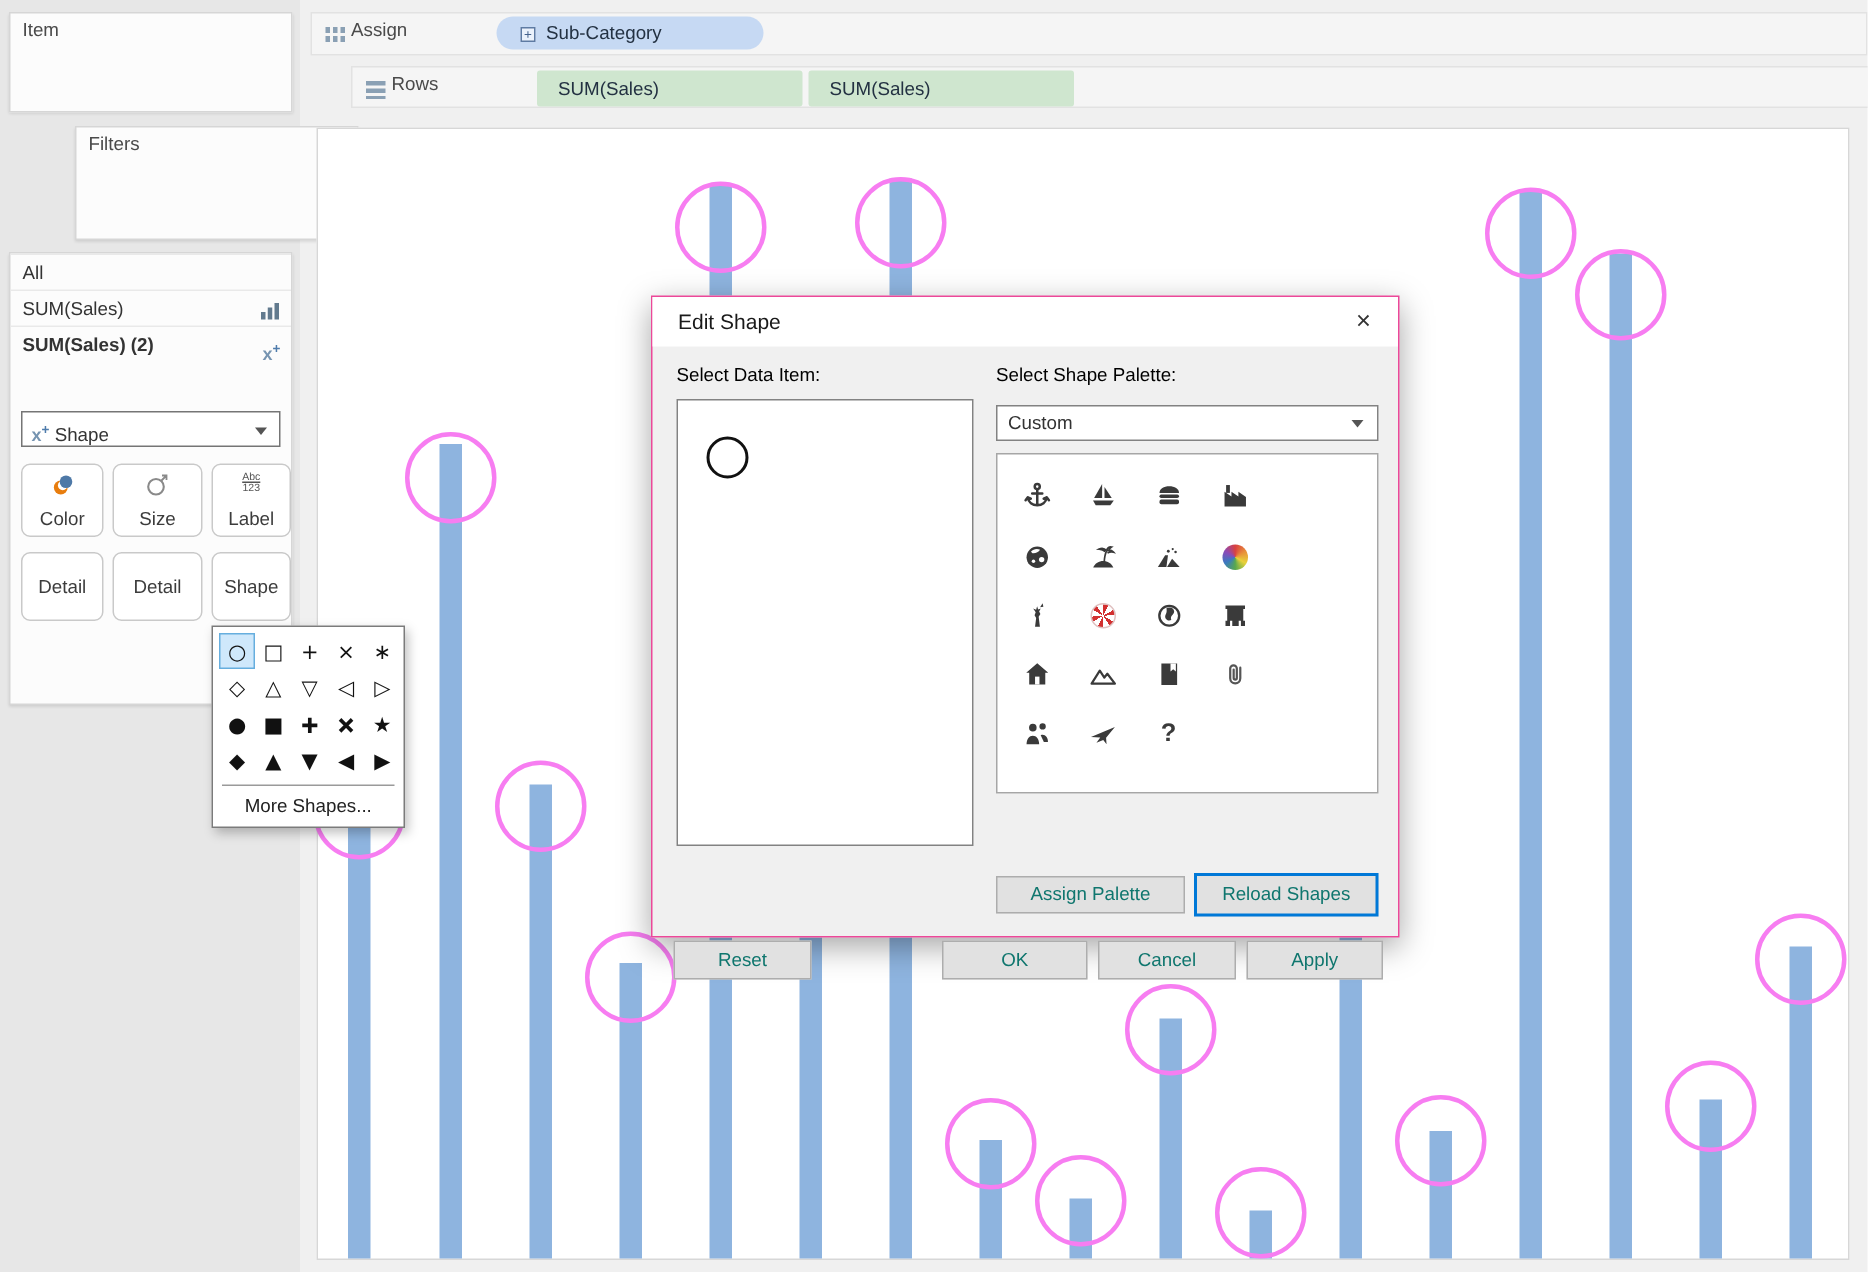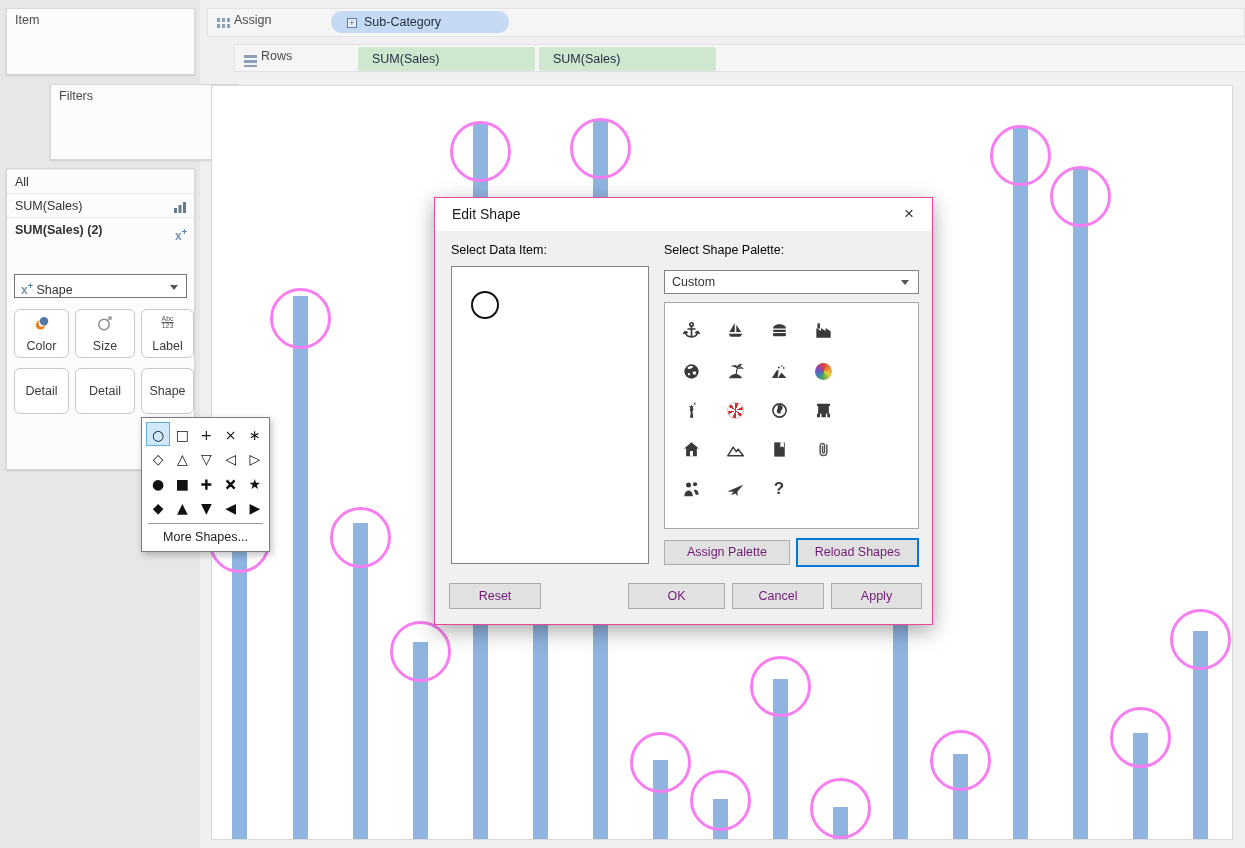--- a/index.html
+++ b/index.html
@@ -74,21 +74,21 @@
   .palbox { position:absolute; left:229px; top:104px; width:255px; height:227px; background:#fff;
             border:1px solid #a6a6a6; }
   .pal-ic { position:absolute; width:24px; height:24px; display:flex; align-items:center; justify-content:center; }
   .pal-ic svg { width:21px; height:21px; }
   .lolli { width:17px; height:17px; border-radius:50%;
            background:conic-gradient(#d94040,#e8903a,#e8d23a,#58a84e,#3a7ac0,#8a4ab8,#d94040); }
   .mint { width:17px; height:17px; border-radius:50%; border:1px solid #e0c0c0;
           background:repeating-conic-gradient(#d23030 0 26deg, #fff 26deg 60deg); }
   .qmark { font-size:17px; font-weight:bold; color:#3a3a3a; }
   .wbtn { position:absolute; background:#e1e1e1; border:1px solid #adadad; font-size:12.5px;
-          color:#701a75; text-align:center; font-family:"Liberation Sans",sans-serif; }
+          color:#0f766e; text-align:center; font-family:"Liberation Sans",sans-serif;margin-top:44px; }
   .wbtn.def { border:2px solid #0078d7; }
 </style>
 </head>
 <body>
 
 <div id="root">
 
   <div class="sidebar">
     <div class="card" style="top:8px; height:67px;">
       <div class="card-title">Item</div>

